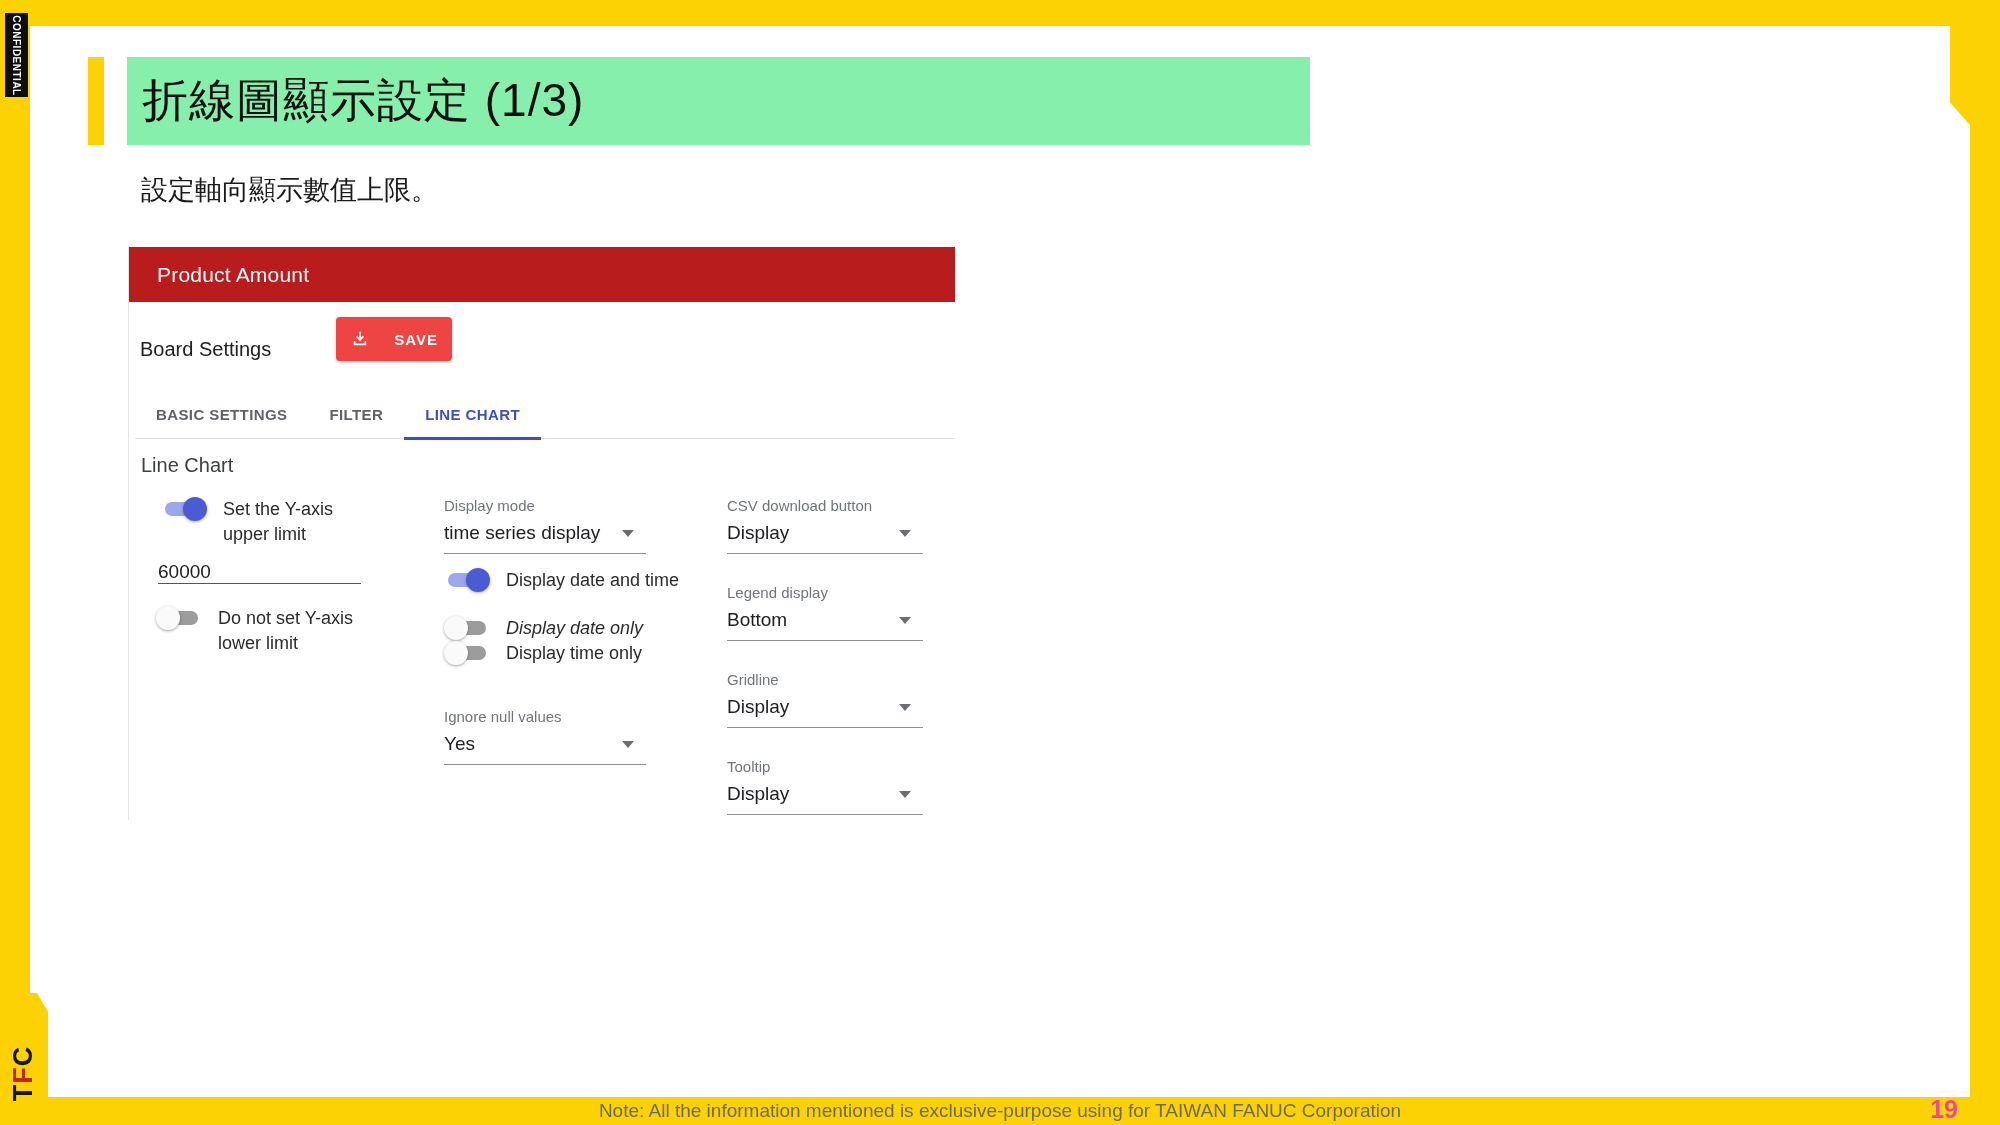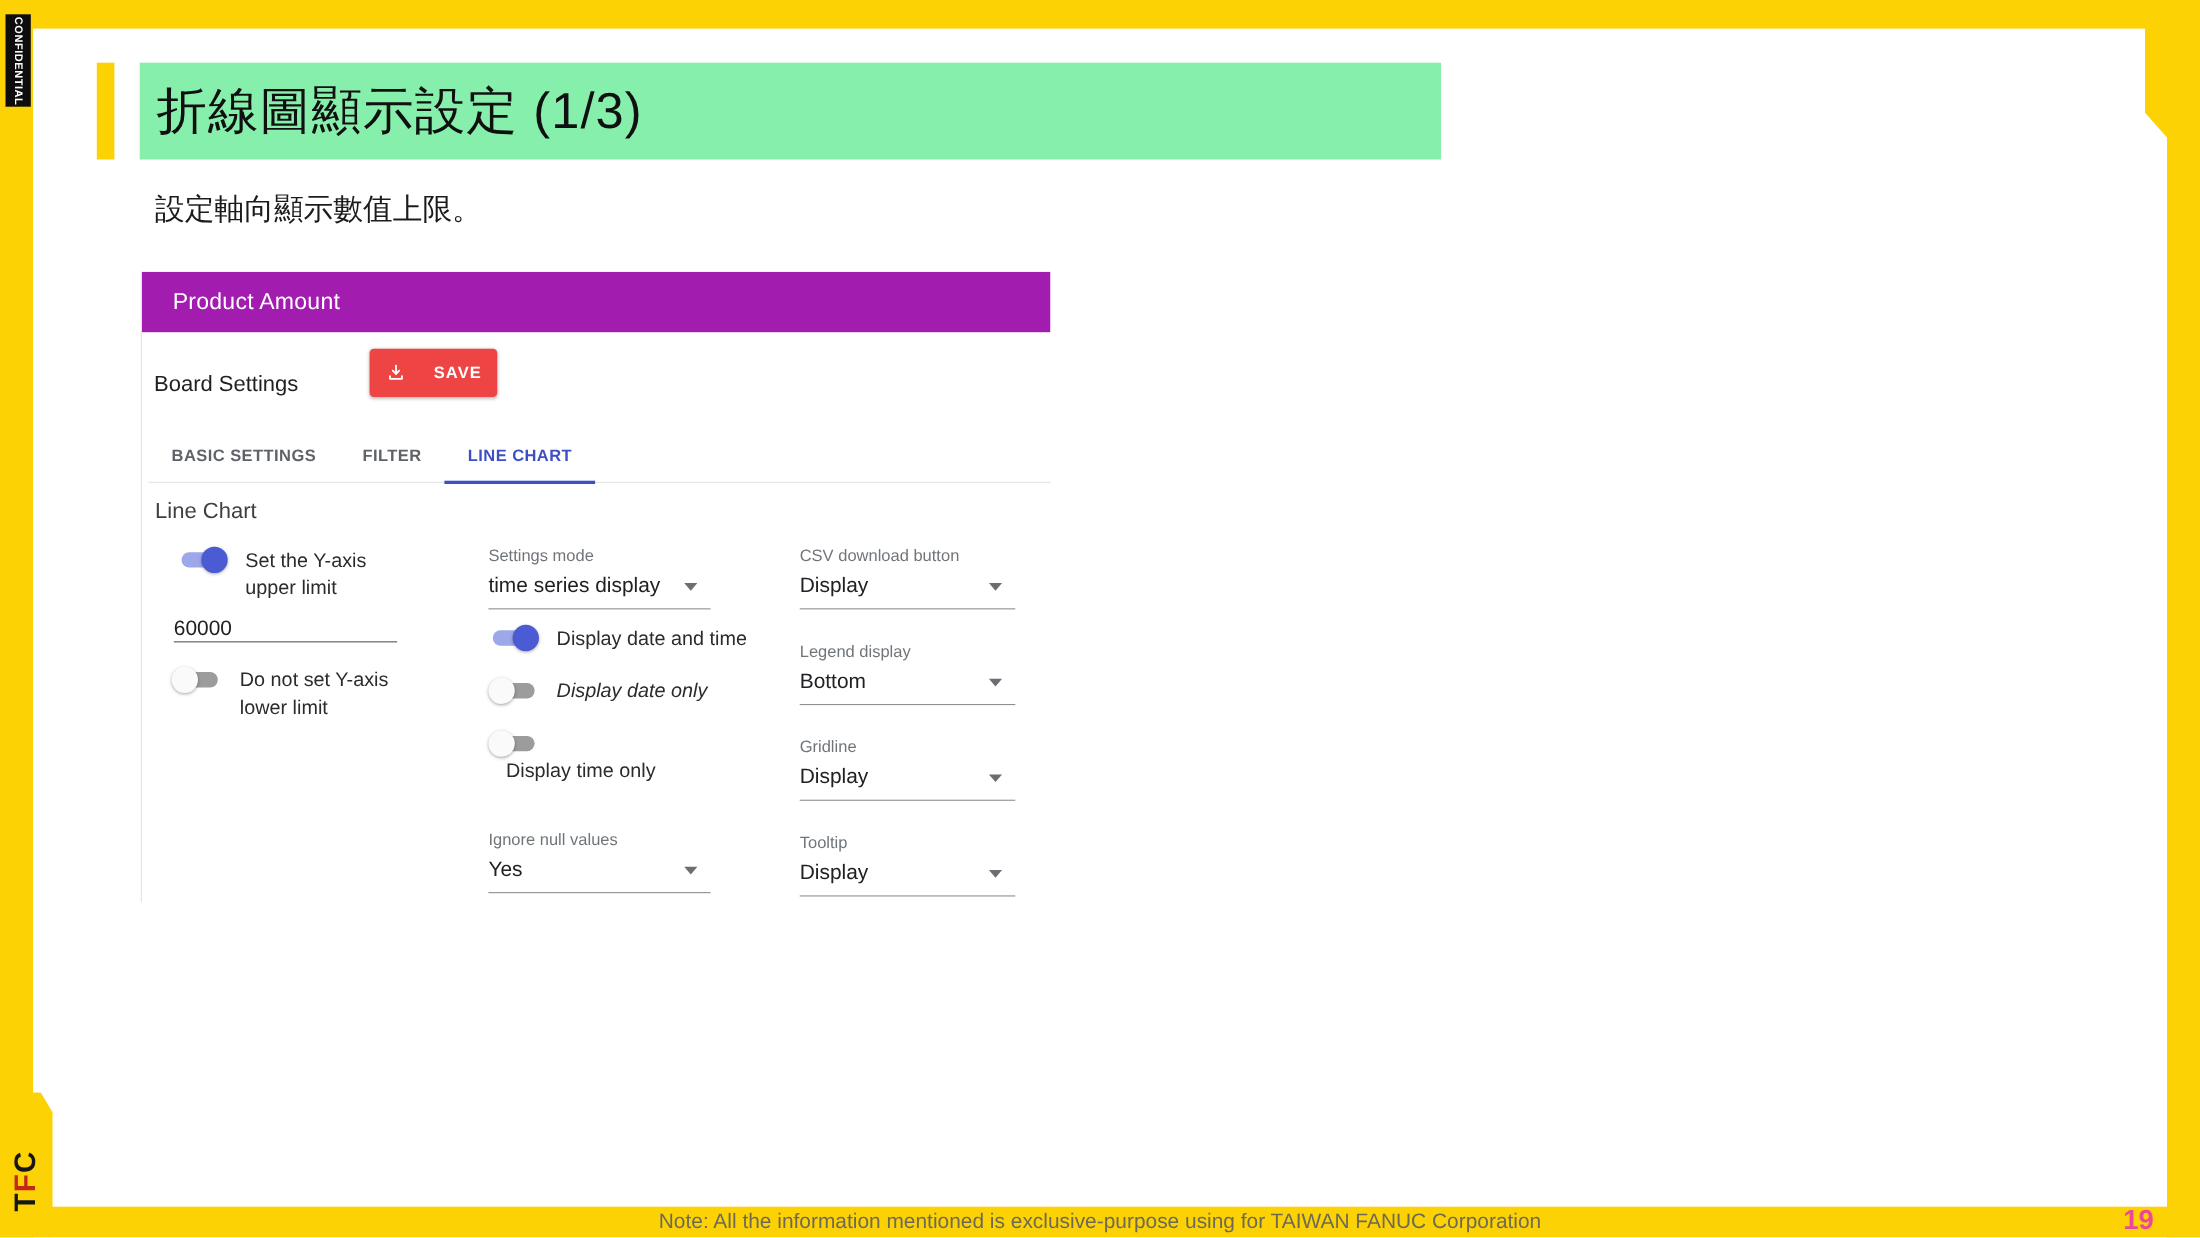--- a/index.html
+++ b/index.html
@@ -32,21 +32,21 @@
   .tfc .dark { color:#161616; } .tfc .red { color:#C3271B; }
   
   .title-accent { position:absolute; left:88px; top:57px; width:16px; height:88px; background:#FCD205; }
   .title-box { position:absolute; left:127px; top:57px; width:1183px; height:88px; background:#86efac;
                display:flex; align-items:center; padding-left:15px; }
   .title-box h1 { font-size:46px; font-weight:normal; color:#101010; letter-spacing:1px; }
   .subtitle { position:absolute; left:141px; top:172px; font-size:27px; color:#1b1b1b; }
   
   .card { position:absolute; left:128px; top:247px; width:827px; height:573px; background:#ffffff;
           border-left:1px solid #e4e4e4; overflow:hidden; }
-  .card-header { height:55px; background:#a21caf; color:#ffffff; display:flex; align-items:center;
+  .card-header { height:55px; background:#b91c1c; color:#ffffff; display:flex; align-items:center;
                  padding-left:28px; font-size:21px; font-weight:500; letter-spacing:.2px; }
   .board-row { position:absolute; left:11px; top:70px; display:flex; align-items:flex-end; }
   .board-label { font-size:20px; color:#202124; }
   .save-btn { margin-left:65px; width:116px; height:44px; background:#ef4444; border:none; border-radius:4px;
               color:#ffffff; font-size:15px; font-weight:bold; letter-spacing:1px;
               display:flex; align-items:center; justify-content:center; gap:24px; cursor:pointer;
               box-shadow:0 1px 3px rgba(0,0,0,.25); font-family:inherit; }
   
   .tabs { position:absolute; left:6px; top:143px; right:0; display:flex; height:49px;
           border-bottom:1px solid #e3e3e3; width:821px; }
@@ -152,40 +152,40 @@
     <div class="toggle-row" style="margin:22px 0 0 15px;">
       <div class="toggle">
         <span class="track"></span>
         <span class="thumb"></span>
       </div>
       <div class="toggle-label" style="width:175px;">Do not set Y-axis lower limit</div>
     </div>
   </div>
 
   <div class="col2">
-    <div class="field-label">Settings mode</div>
+    <div class="field-label">Display mode</div>
     <div class="sel">
       <span class="val">time series display</span>
       <span class="dd-arrow"></span>
     </div>
     <div class="toggle-row" style="margin-top:14px;">
       <div class="toggle on">
         <span class="track"></span>
         <span class="thumb"></span>
       </div>
       <div class="toggle-label" style="white-space:nowrap;">Display date and time</div>
     </div>
     <div class="toggle-row" style="margin-top:23px;">
       <div class="toggle">
         <span class="track"></span>
         <span class="thumb"></span>
       </div>
       <div class="toggle-label" style="white-space:nowrap;font-style:italic;">Display date only</div>
     </div>
-    <div class="toggle-row" style="margin-top:23px;flex-direction:column;">
+    <div class="toggle-row" style="">
       <div class="toggle">
         <span class="track"></span>
         <span class="thumb"></span>
       </div>
       <div class="toggle-label" style="white-space:nowrap;">Display time only</div>
     </div>
     <div class="field-label" style="margin-top:42px;">Ignore null values</div>
     <div class="sel">
       <span class="val">Yes</span>
       <span class="dd-arrow"></span>

